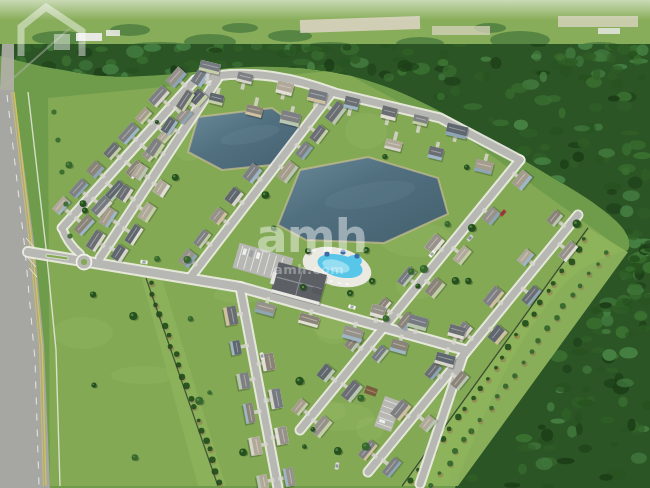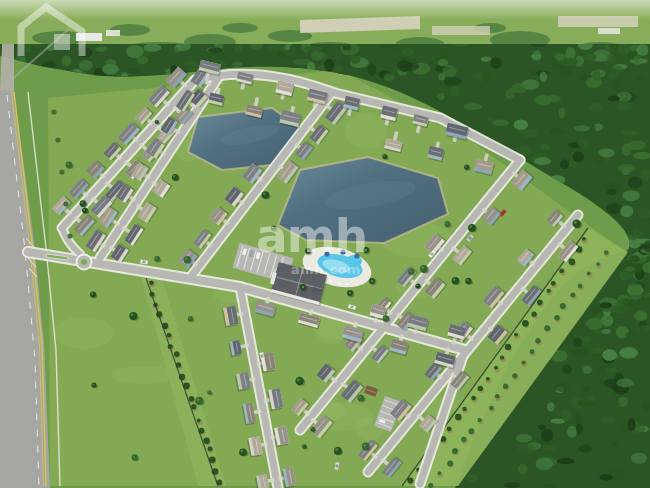--- a/index.html
+++ b/index.html
@@ -3,21 +3,21 @@
 <meta charset="utf-8">
 <style>
   html,body{margin:0;padding:0;background:#222;}
   .stage{position:relative;width:650px;height:488px;overflow:hidden;
          font-family:"DejaVu Sans","Liberation Sans",sans-serif;}
   .stage svg{position:absolute;inset:0;display:block;}
   .watermark{position:absolute;left:12px;top:0;width:650px;height:408px;pointer-events:none;}
   .wm-text{position:absolute;left:244px;top:212px;font-size:47px;font-weight:700;
            letter-spacing:-1px;line-height:1;color:var(--wm-color,rgba(255,255,255,.45));}
   .wm-icon{position:absolute;left:350px;top:201px;}
-  .wm-caption{position:absolute;left:262px;top:262px;width:104px;text-align:center;
+  .wm-caption{position:absolute;left:262px;top:262px;width:104px;
               font-size:13px;font-weight:600;letter-spacing:.5px;
               color:var(--wm-color-dim,rgba(255,255,255,.34));}
 </style>
 </head>
 <body>
 
 <div class="stage">
   <svg id="scene" width="650" height="488" viewBox="0 0 650 488">
     <defs>
       <linearGradient id="gP1" x1="0" y1="0" x2="1" y2="1">

